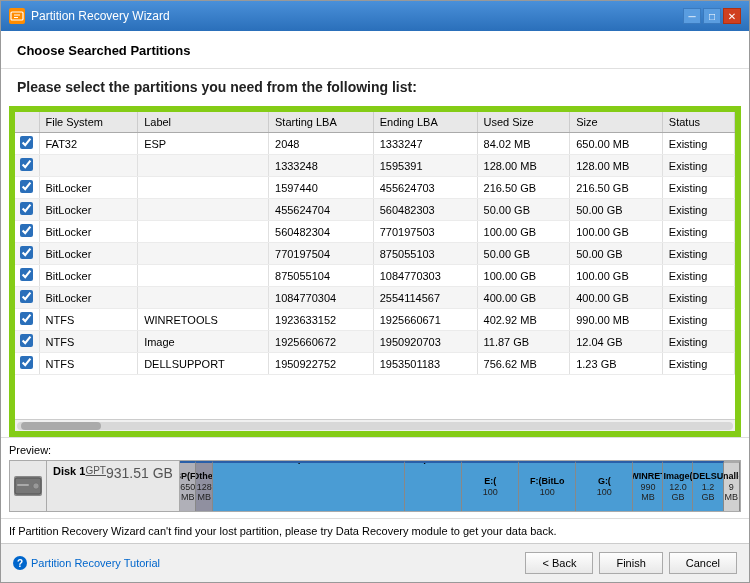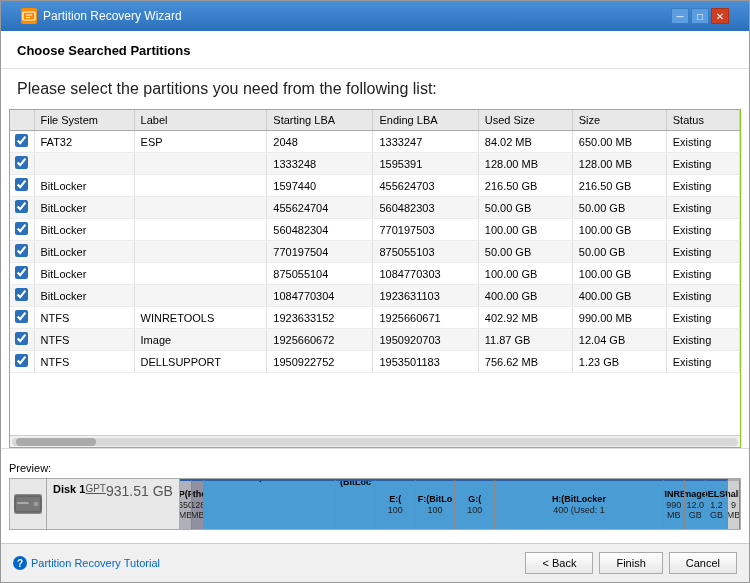--- a/index.html
+++ b/index.html
@@ -19,21 +19,21 @@
       height: 583px;
       border: 1px solid #999;
       background: #fff;
       display: flex;
       flex-direction: column;
       box-shadow: 2px 2px 8px rgba(0,0,0,0.3);
     }
     .title-bar {
       background: linear-gradient(to bottom, #4a90d9, #2a6fba);
       color: white;
-      padding: 6px 20px;
+      padding: 6px 8px;
       display: flex;
       align-items: center;
       justify-content: space-between;
       height: 30px;
       flex-shrink: 0;
     }
     .title-bar-left {
       display: flex;
       align-items: center;
       gap: 6px;
@@ -92,30 +92,31 @@
     }
     .header-subtitle {
       font-size: 11px;
       color: #444;
     }
     .instruction-section {
       padding: 8px 16px;
       background: #fff;
     }
     .instruction-text {
-      font-size: 16px;
+      font-size: 14px;
       color: #222;
       line-height: 1.5;
+      font-weight: bold;
     }
 
     .table-container {
       flex: 1;
       overflow: hidden;
       margin: 0 8px;
-      border: 1px solid #84cc16;
+      border: 6px solid #84cc16;
       display: flex;
       flex-direction: column;
     }
     .table-scroll {
       overflow: auto;
       flex: 1;
     }
     table {
       width: 100%;
       border-collapse: collapse;
@@ -178,21 +179,21 @@
     .h-scrollbar-thumb {
       width: 80px;
       height: 8px;
       background: #aaa;
       border-radius: 4px;
       position: absolute;
       left: 4px;
     }
 
     .preview-section {
-      padding: 13px 8px;
+      padding: 6px 8px;
       background: #fff;
       border-top: 1px solid #ddd;
       flex-shrink: 0;
     }
     .preview-label {
       font-size: 11px;
       color: #000;
       margin-bottom: 4px;
       font-weight: normal;
     }
@@ -409,21 +410,21 @@
                 <td>1084770303</td>
                 <td>100.00 GB</td>
                 <td>100.00 GB</td>
                 <td>Existing</td>
               </tr>
               <tr>
                 <td class="cb-col"><input type="checkbox" checked="" style=""></td>
                 <td>BitLocker</td>
                 <td></td>
                 <td>1084770304</td>
-                <td>1923631103</td>
+                <td>2554114567</td>
                 <td>400.00 GB</td>
                 <td>400.00 GB</td>
                 <td>Existing</td>
               </tr>
               <tr>
                 <td class="cb-col"><input type="checkbox" checked="" style=""></td>
                 <td>NTFS</td>
                 <td>WINRETOOLS</td>
                 <td>1923633152</td>
                 <td>1925660671</td>
@@ -500,44 +501,41 @@
               <div class="p-size">100</div>
             </div>
             <div class="partition-block" style="flex: 4 1 0%; background: rgb(74, 156, 212); border-top: 2px solid rgb(42, 95, 168);">
               <div class="p-label">F:(BitLo</div>
               <div class="p-size">100</div>
             </div>
             <div class="partition-block" style="flex: 4 1 0%; background: rgb(74, 156, 212); border-top: 2px solid rgb(42, 95, 168);">
               <div class="p-label">G:(</div>
               <div class="p-size">100</div>
             </div>
-            <div class="partition-block" style="flex: 18 1 0%; background: rgb(74, 156, 212); border-top: 2px solid rgb(42, 95, 168);">
-              <div class="p-label">H:(BitLocker</div>
-              <div class="p-size">400 (Used: 1</div>
-            </div>
             <div class="partition-block" style="flex: 2 1 0%; background: rgb(74, 156, 212); border-top: 2px solid rgb(42, 95, 168);">
               <div class="p-label">WINRET</div>
               <div class="p-size">990 MB</div>
             </div>
             <div class="partition-block" style="flex: 2 1 0%; background: rgb(74, 156, 212); border-top: 2px solid rgb(42, 95, 168);">
               <div class="p-label">Image(</div>
               <div class="p-size">12.0 GB</div>
             </div>
             <div class="partition-block" style="flex: 2 1 0%; background: rgb(74, 156, 212); border-top: 2px solid rgb(42, 95, 168);">
               <div class="p-label">DELSU</div>
               <div class="p-size">1.2 GB</div>
             </div>
             <div class="partition-block" style="flex: 1 1 0%; background: rgb(208, 208, 208); border-top: 2px solid rgb(170, 170, 170);">
               <div class="p-label">(Unalloc</div>
               <div class="p-size">9 MB</div>
             </div>
           </div>
       </div>
     </div>
 
+    <div class="info-bar">If Partition Recovery Wizard can't find your lost partition, please try Data Recovery module to get your data back.</div>
   </div>
 
   <div class="footer">
     <div class="footer-left">
       <span style="width:14px;height:14px;border-radius:50%;background:#0066cc;color:white;font-size:10px;display:inline-flex;align-items:center;justify-content:center;font-weight:bold;">?</span>
       <span>Partition Recovery Tutorial</span>
     </div>
     <div class="footer-right">
       <button class="btn">&lt; Back</button>
       <button class="btn">Finish</button>

